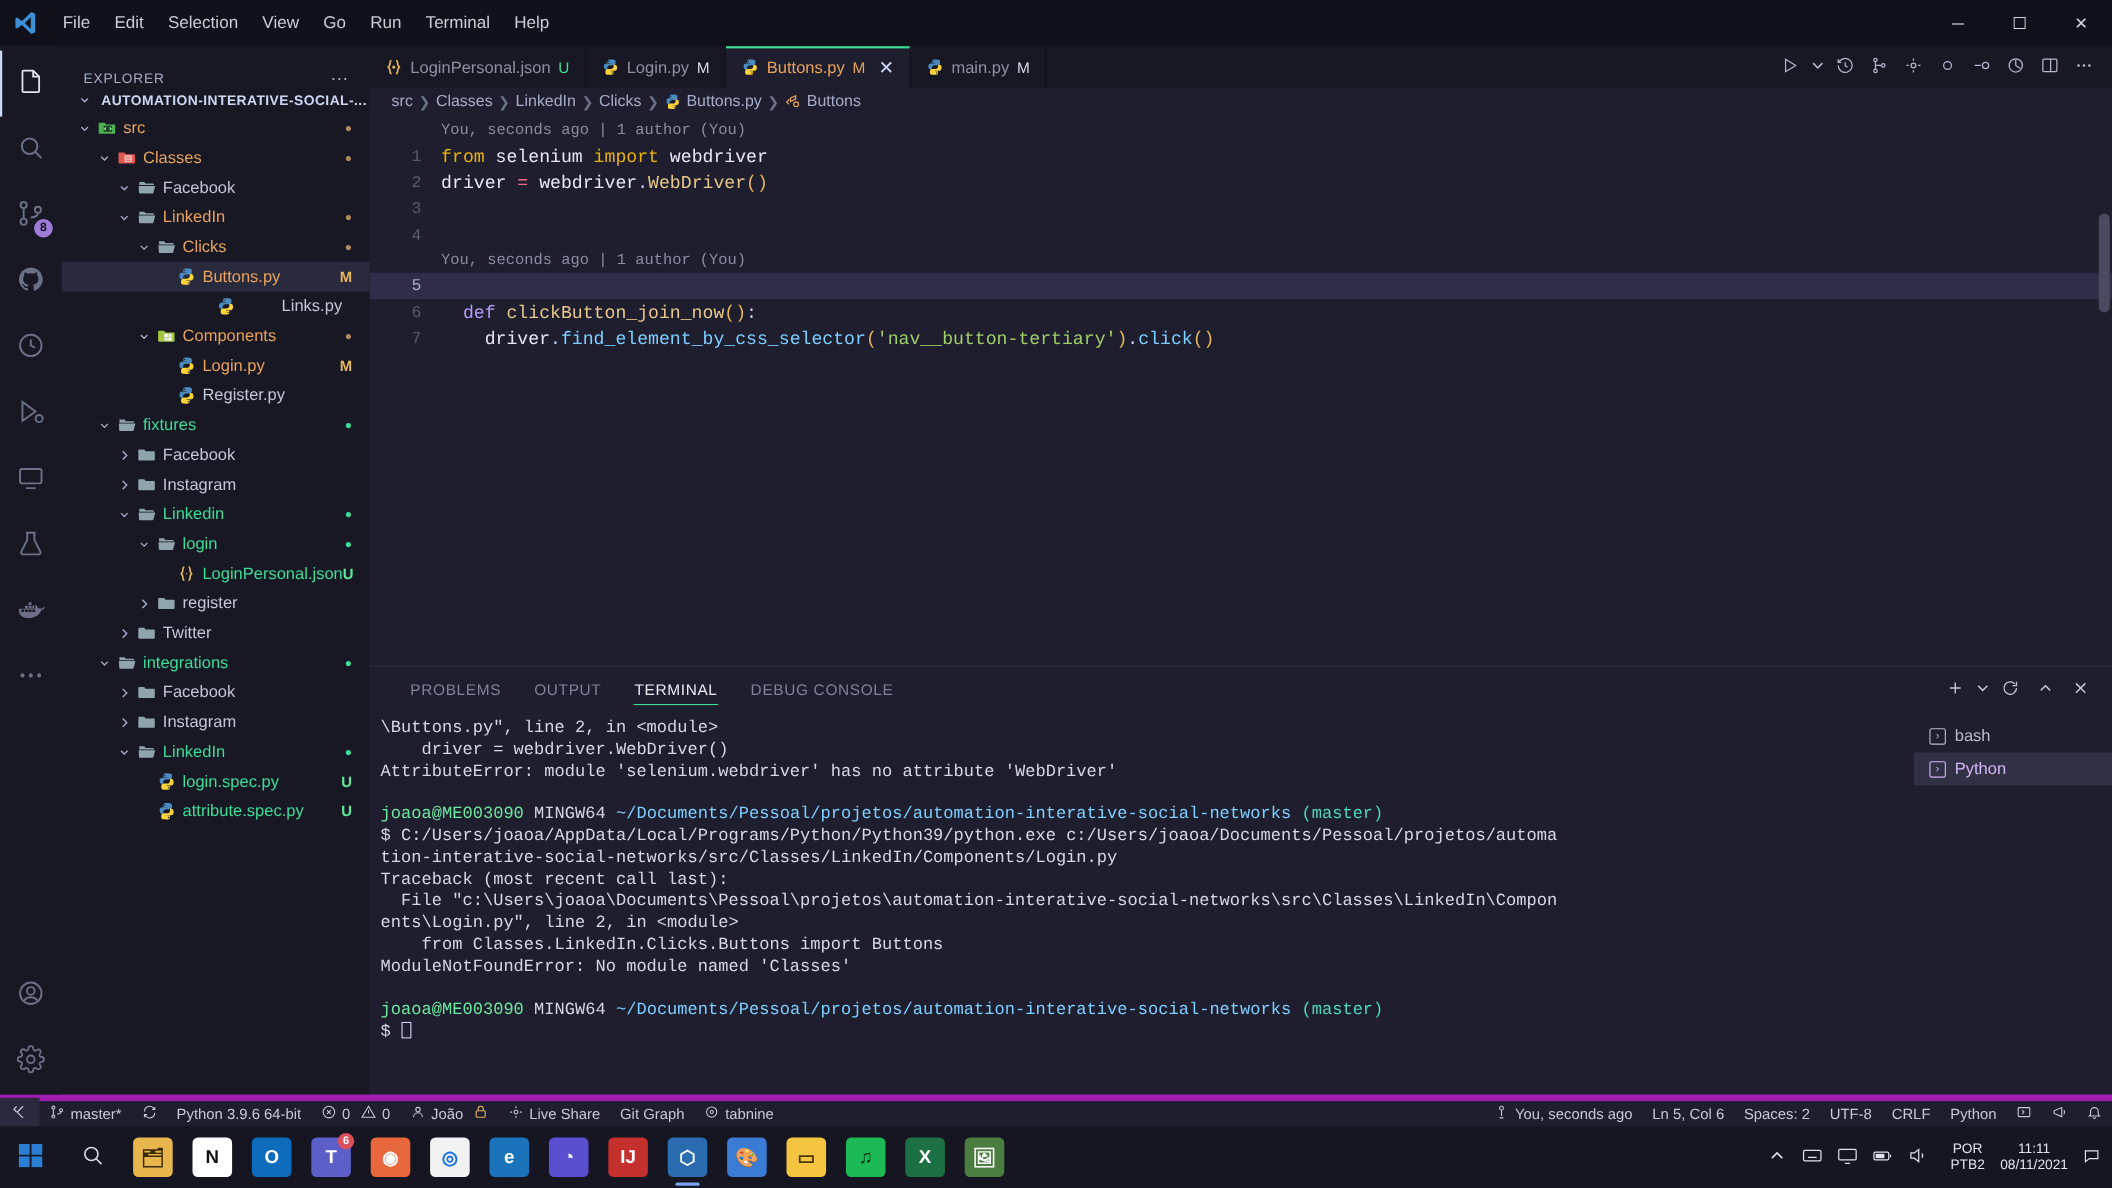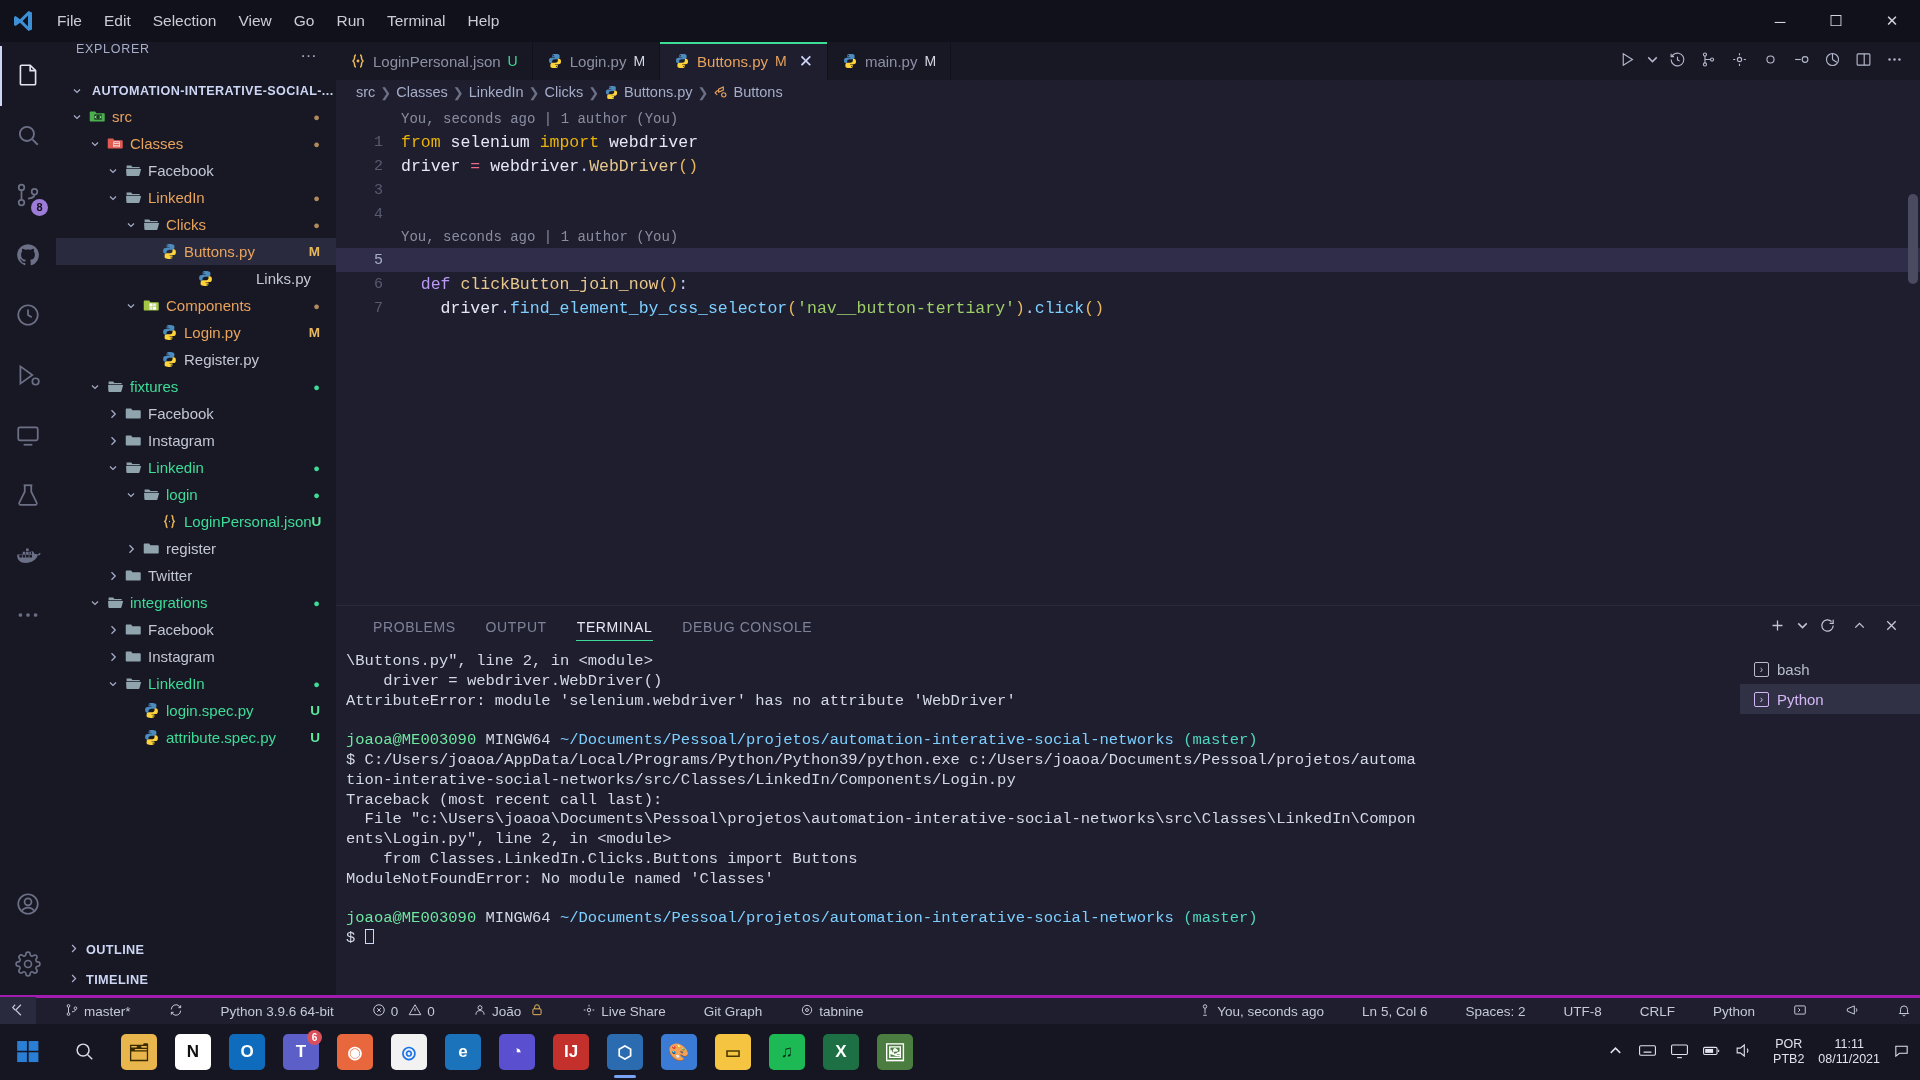--- a/index.html
+++ b/index.html
@@ -51,21 +51,21 @@
   .act-badge {
     position:absolute; right:8px; bottom:10px; background:#9d7cd8; color:#11111b;
     border-radius:10px; font-size:11px; min-width:17px; height:17px; line-height:17px;
     text-align:center; font-weight:bold; padding:0 3px;
   }
   .act-spacer { flex:1; }
 
   
   .sidebar { width:280px; background:#181825; flex:none; display:flex; flex-direction:column; }
   .sb-header {
-    height:36px; display:flex; align-items:flex-start; padding:0 10px 0 20px;
+    height:36px; display:flex; align-items:flex-end; padding:0 10px 0 20px;
     font-size:12.5px; letter-spacing:.7px; color:#a6adc8; text-transform:uppercase;
   }
   .sb-dots { margin-left:auto; font-size:17px; color:#a6adc8; letter-spacing:1px; padding-right:8px; }
   .sb-root {
     height:25px; display:flex; align-items:center; gap:6px; padding-left:12px;
     font-size:12.6px; font-weight:bold; letter-spacing:.4px; color:#cdd6f4; background:#181825;
   }
   .tree { flex:1; overflow:hidden; }
   .row {
     height:27px; display:flex; align-items:center; font-size:15px; cursor:pointer;
@@ -183,21 +183,21 @@
     height:30px; display:flex; align-items:center; gap:8px; padding-left:14px; font-size:15px;
     color:#b8bccd; cursor:pointer;
   }
   .tl-item.active { background:#313145; color:#d3b7f5; }
   .tl-item .sq { width:15px; height:15px; border:1.4px solid currentColor; border-radius:2px;
                  display:flex; align-items:center; justify-content:center; font-size:10px; flex:none;}
 
   
   .statusbar {
     height:29px; background:#1e1e2e; display:flex; align-items:center; flex:none;
-    font-size:13.5px; color:#c5c9d8; border-top:3px solid #a21caf;gap:20px;
+    font-size:13.5px; color:#c5c9d8; border-top:6px solid #a21caf;
   }
   .st { display:flex; align-items:center; gap:5px; padding:0 9px; height:29px; cursor:pointer; white-space:nowrap; }
   .st.remote { background:#2a2a3e; padding:0 11px; }
   .st svg { width:14px; height:14px; }
   .st-spacer { flex:1; }
 
   
   .taskbar {
     height:56px; background:#161622; display:flex; align-items:center; flex:none; position:relative;
   }
@@ -691,38 +691,20 @@
             <span class="ficon">
               <svg viewBox="0 0 24 24">
                 <path fill="#4b8bbe" d="M11.9 1.5c-2.2 0-4 .4-4 2.6v2.3h4.2v.6H6.3c-2.2 0-3.3 1.6-3.3 4.1 0 2.5.9 4.2 3.1 4.2h1.6v-2.5c0-2.1 1.8-3.4 3.9-3.4h4c1.9 0 3.3-1.2 3.3-3V4.1c0-1.8-1.6-2.3-3.5-2.5-.7-.1-1.1-.1-1.5-.1zm-2.3 1.6c.5 0 .9.4.9.9s-.4.9-.9.9-.9-.4-.9-.9.4-.9.9-.9z"></path>
                 <path fill="#ffd43b" d="M12.1 22.5c2.2 0 4-.4 4-2.6v-2.3H11.9v-.6h5.8c2.2 0 3.3-1.6 3.3-4.1 0-2.5-.9-4.2-3.1-4.2h-1.6v2.5c0 2.1-1.8 3.4-3.9 3.4h-4c-1.9 0-3.3 1.2-3.3 3v2.3c0 1.8 1.6 2.3 3.5 2.5.7.1 1.1.1 1.5.1zm2.3-1.6c-.5 0-.9-.4-.9-.9s.4-.9.9-.9.9.4.9.9-.4.9-.9.9z"></path>
               </svg>
             </span>
             <span class="rlabel c-green">attribute.spec.py</span>
             <span class="rbadge" style="color: rgb(92, 232, 154);">U</span>
           </div>
         </div>
-      <div class="sb-bottom">
-        <div class="sb-sec">
-          <span>
-            <svg viewBox="0 0 16 16" fill="none" stroke="currentColor" stroke-width="1.8">
-                <path d="M6 3l5 5-5 5"></path>
-              </svg>
-          </span>
-          <span>OUTLINE</span>
-        </div>
-        <div class="sb-sec">
-          <span>
-            <svg viewBox="0 0 16 16" fill="none" stroke="currentColor" stroke-width="1.8">
-                <path d="M6 3l5 5-5 5"></path>
-              </svg>
-          </span>
-          <span>TIMELINE</span>
-        </div>
-      </div>
     </div>
 
     <div class="main">
 
       <div class="tabsrow">
         <div class="tab">
           <span class="ti">
             <svg viewBox="0 0 16 16" fill="none" stroke="#e8b75c" stroke-width="1.5">
                 <path d="M6 2C4.5 2 4.5 4 4.5 5S4 7 3 8c1 1 1.5 2 1.5 3s0 3 1.5 3"></path>
                 <path d="M10 2c1.5 0 1.5 2 1.5 3s.5 2 1.5 3c-1 1-1.5 2-1.5 3s0 3-1.5 3"></path>

